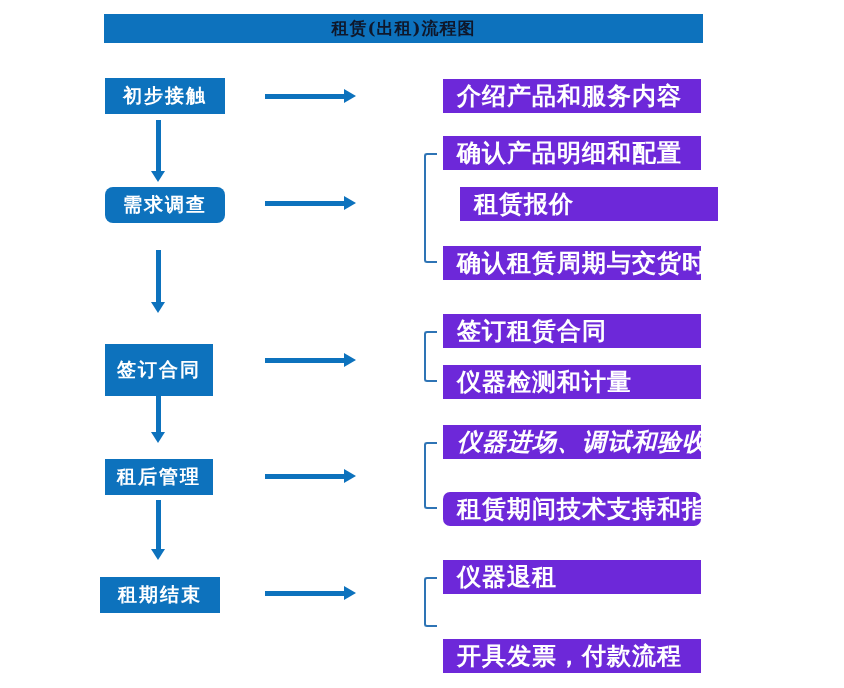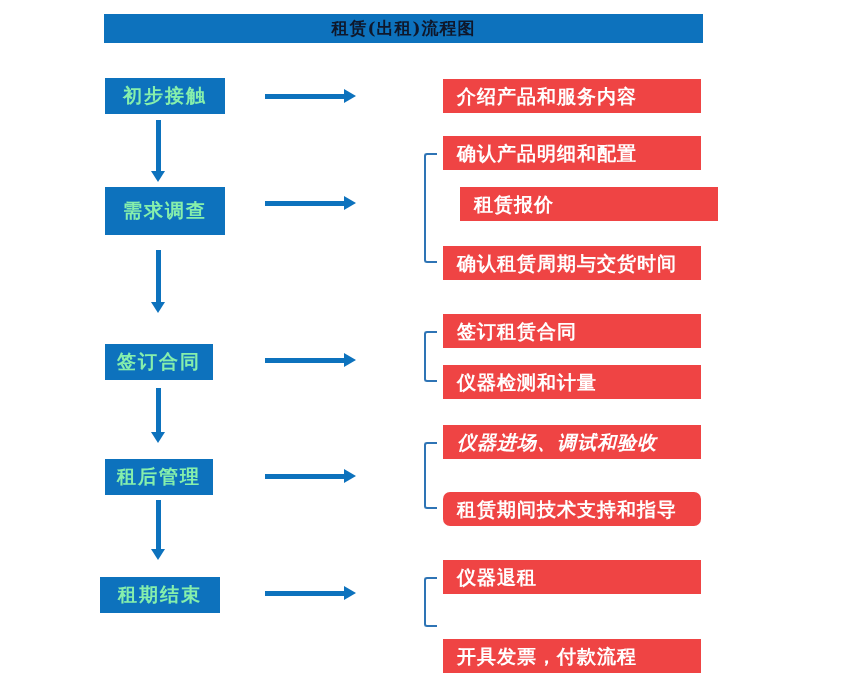--- a/index.html
+++ b/index.html
@@ -6,32 +6,32 @@
   .canvas{
     position:relative;width:844px;height:688px;background:#ffffff;
     font-family:"DejaVu Serif","Liberation Serif",serif;overflow:hidden;
   }
   .titlebar{
     position:absolute;left:104px;top:14px;width:599px;height:29px;
     background:#0d72bd;color:#0f172a;font-weight:bold;font-size:17px;
     line-height:29px;text-align:center;letter-spacing:1px;
   }
   .lbox{
-    position:absolute;background:#0d72bd;color:#86efac;font-weight:bold;
+    position:absolute;background:#0d72bd;color:#ffffff;font-weight:bold;
     font-size:19px;letter-spacing:2px;text-align:center;
     display:flex;align-items:center;justify-content:center;
   }
   .s1{left:105px;top:78px;width:120px;height:36px;}
-  .s2{left:105px;top:187px;width:120px;height:48px;}
-  .s3{left:105px;top:344px;width:108px;height:36px;}
+  .s2{left:105px;top:187px;width:120px;height:36px;border-radius:8px;}
+  .s3{left:105px;top:344px;width:108px;height:52px;}
   .s4{left:105px;top:459px;width:108px;height:36px;}
   .s5{left:100px;top:577px;width:120px;height:36px;}
   .rbox{
-    position:absolute;left:443px;width:258px;height:34px;background:#ef4444;
-    color:#ffffff;font-weight:bold;font-size:19px;letter-spacing:1px;
+    position:absolute;left:443px;width:258px;height:34px;background:#6d28d9;
+    color:#ffffff;font-weight:bold;font-size:24px;letter-spacing:1px;
     line-height:34px;padding-left:14px;box-sizing:border-box;white-space:nowrap;
   }
   .r1{top:79px;}.r2{top:136px;}.r3{top:187px;margin-left:17px;}.r4{top:246px;}.r5{top:314px;}
   .r6{top:365px;}.r7{top:425px;font-style:italic;}.r8{top:492px;border-radius:7px;}.r9{top:560px;}.r10{top:610px;margin-top:29px;}
   .hshaft{position:absolute;left:265px;width:79px;height:5px;background:#0d72bd;}
   .hhead{
     position:absolute;left:344px;width:0;height:0;
     border-top:7px solid transparent;border-bottom:7px solid transparent;
     border-left:12px solid #0d72bd;
   }

